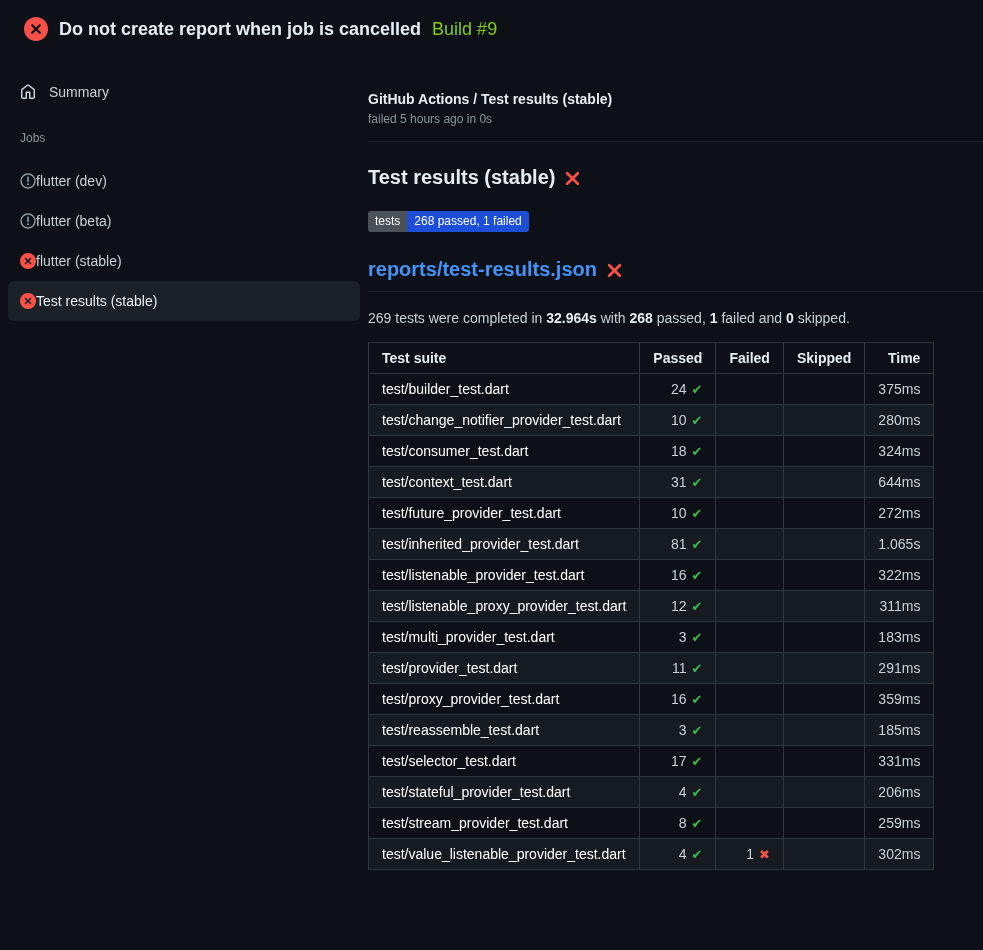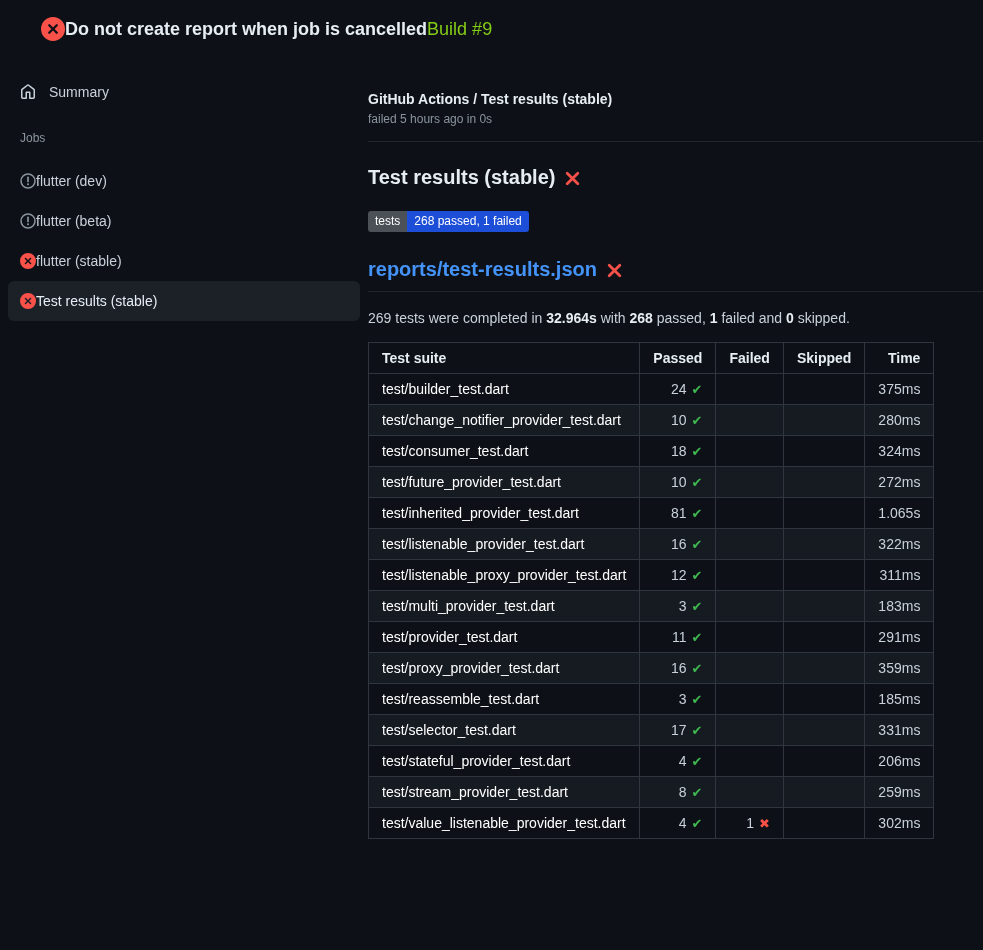--- a/index.html
+++ b/index.html
@@ -7,22 +7,22 @@
   body {
     background:#0d1117;
     color:#c9d1d9;
     font-family:"Liberation Sans","DejaVu Sans",sans-serif;
     font-size:14px;
     overflow:hidden;
   }
 
   
   .app-header {
-    display:flex; align-items:center; 
-    padding:17px 16px 14px 41px;
+    display:flex; align-items:center; gap:11px;
+    padding:17px 16px 14px 24px;
   }
   .app-header .title { font-size:18px; font-weight:700; color:#e6edf3; }
   .app-header .build { font-size:18px; font-weight:400; color:#84cc16; }
 
   
   .layout { display:flex; align-items:flex-start; }
 
   
   .sidebar { width:368px; flex-shrink:0; padding:20px 8px 0 8px; }
   .side-item {
@@ -217,20 +217,31 @@
     </td>
     <td>
       <span>18</span><span class="glyph glyph-pass">✔</span>
     </td>
     <td></td>
     <td></td>
     <td>324ms</td>
   </tr>
           <tr>
     <td class="cell-suite">
+      <a class="suite-link">test/context_test.dart</a>
+    </td>
+    <td>
+      <span>31</span><span class="glyph glyph-pass">✔</span>
+    </td>
+    <td></td>
+    <td></td>
+    <td>644ms</td>
+  </tr>
+          <tr>
+    <td class="cell-suite">
       <a class="suite-link">test/future_provider_test.dart</a>
     </td>
     <td>
       <span>10</span><span class="glyph glyph-pass">✔</span>
     </td>
     <td></td>
     <td></td>
     <td>272ms</td>
   </tr>
           <tr>

